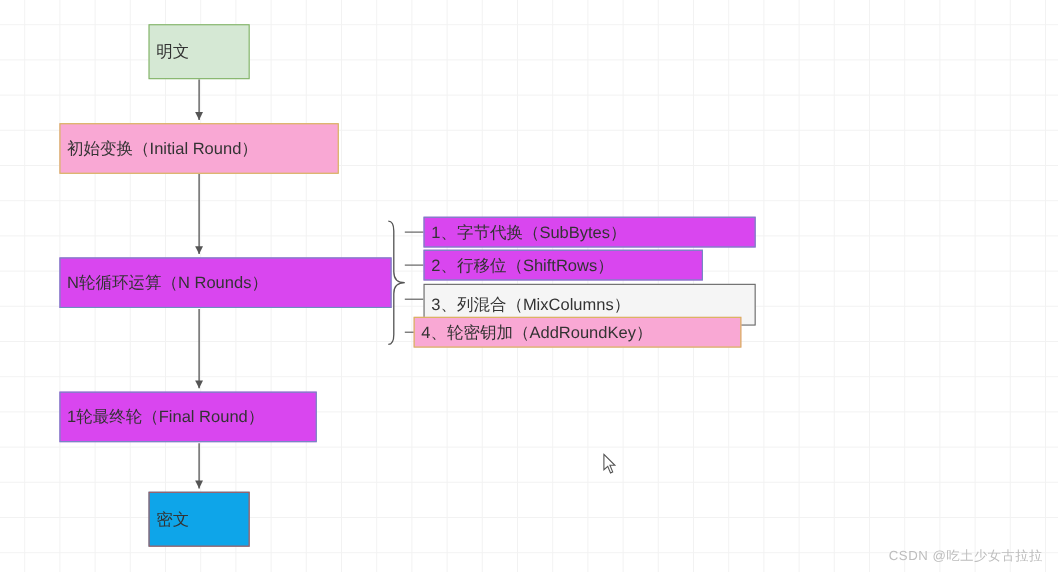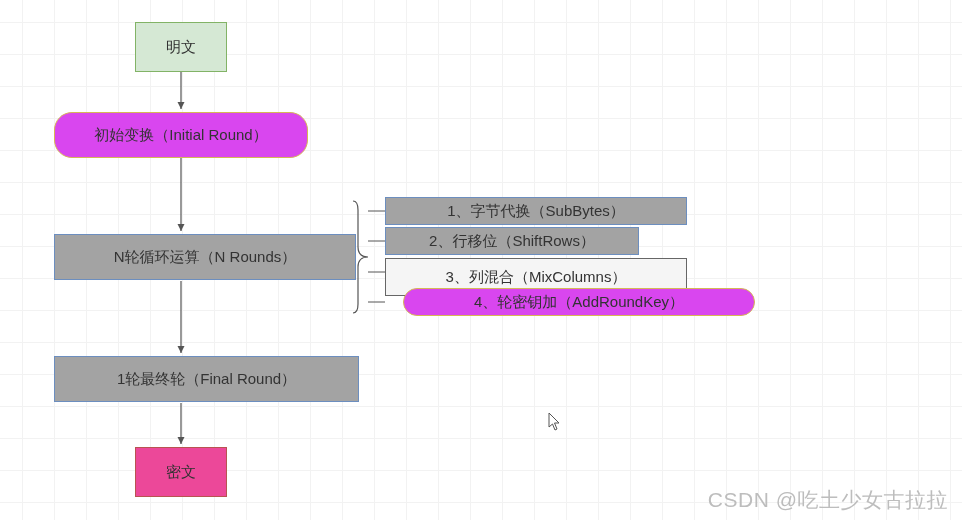--- a/index.html
+++ b/index.html
@@ -16,47 +16,46 @@
       linear-gradient(90deg, #f2f2f2 1px, transparent 1px);
     background-size: 32px 32px;
     background-position: -10px -10px;
     overflow: hidden;
   }
 
   .box {
     position: absolute;
     display: flex;
     align-items: center;
-    justify-content: center;
     text-align: center;
     border: 1px solid;
     padding: 4px 6px;
     white-space: nowrap;
   }
 
   .green  { background:#d5e8d4; border-color:#82b366; }
-  .yellow { background:#d946ef; border-color:#d6b656;border-radius:18px; }
-  .blue   { background:#a3a3a3; border-color:#6c8ebf; }
+  .yellow { background:#f9a8d4; border-color:#d6b656; }
+  .blue   { background:#d946ef; border-color:#6c8ebf; }
   .gray   { background:#f5f5f5; border-color:#666666; }
-  .red    { background:#ec4899; border-color:#b85450; }
+  .red    { background:#0ea5e9; border-color:#b85450; }
 
   svg.arrows {
     position: absolute;
     left: 0; top: 0;
     width: 962px;
     height: 520px;
     pointer-events: none;
   }
 
   .watermark {
     position: absolute;
     right: 14px;
     bottom: 6px;
     color: #bdbdbd;
-    font-size: 21px;
+    font-size: 12px;
     letter-spacing: 0.5px;
     font-family: Arial, "Microsoft YaHei", sans-serif;
   }
 
   .cursor {
     position: absolute;
     left: 548px;
     top: 412px;
     width: 14px;
     height: 20px;
@@ -102,38 +101,38 @@
 </div>
 
 <div class="box yellow" style="left:54px; top:112px; width:254px; height:46px;">
   <span>初始变换（Initial Round）</span>
 </div>
 
 <div class="box blue" style="left:54px; top:234px; width:302px; height:46px;">
   <span>N轮循环运算（N Rounds）</span>
 </div>
 
-<div class="box blue" style="left:54px; top:356px; width:305px; height:46px;">
+<div class="box blue" style="left:54px; top:356px; width:234px; height:46px;">
   <span>1轮最终轮（Final Round）</span>
 </div>
 
 <div class="box red" style="left:135px; top:447px; width:92px; height:50px;">
   <span>密文</span>
 </div>
 
 <div class="box blue" style="left:385px; top:197px; width:302px; height:28px;">
   <span>1、字节代换（SubBytes）</span>
 </div>
 <div class="box blue" style="left:385px; top:227px; width:254px; height:28px;">
   <span>2、行移位（ShiftRows）</span>
 </div>
 <div class="box gray" style="left:385px; top:258px; width:302px; height:38px;">
   <span>3、列混合（MixColumns）</span>
 </div>
-<div class="box yellow" style="left:403px; top:288px; width:352px; height:28px;">
+<div class="box yellow" style="left:376px; top:288px; width:298px; height:28px;">
   <span>4、轮密钥加（AddRoundKey）</span>
 </div>
 
 <svg class="cursor" viewBox="0 0 14 20">
   <path d="M1,1 L1,15 L4.5,12 L7,18 L9,17 L6.5,11 L11,11 Z" fill="#fff" stroke="#555" stroke-width="1"></path>
 </svg>
 
 <div class="watermark">
   <span>CSDN @吃土少女古拉拉</span>
 </div>

